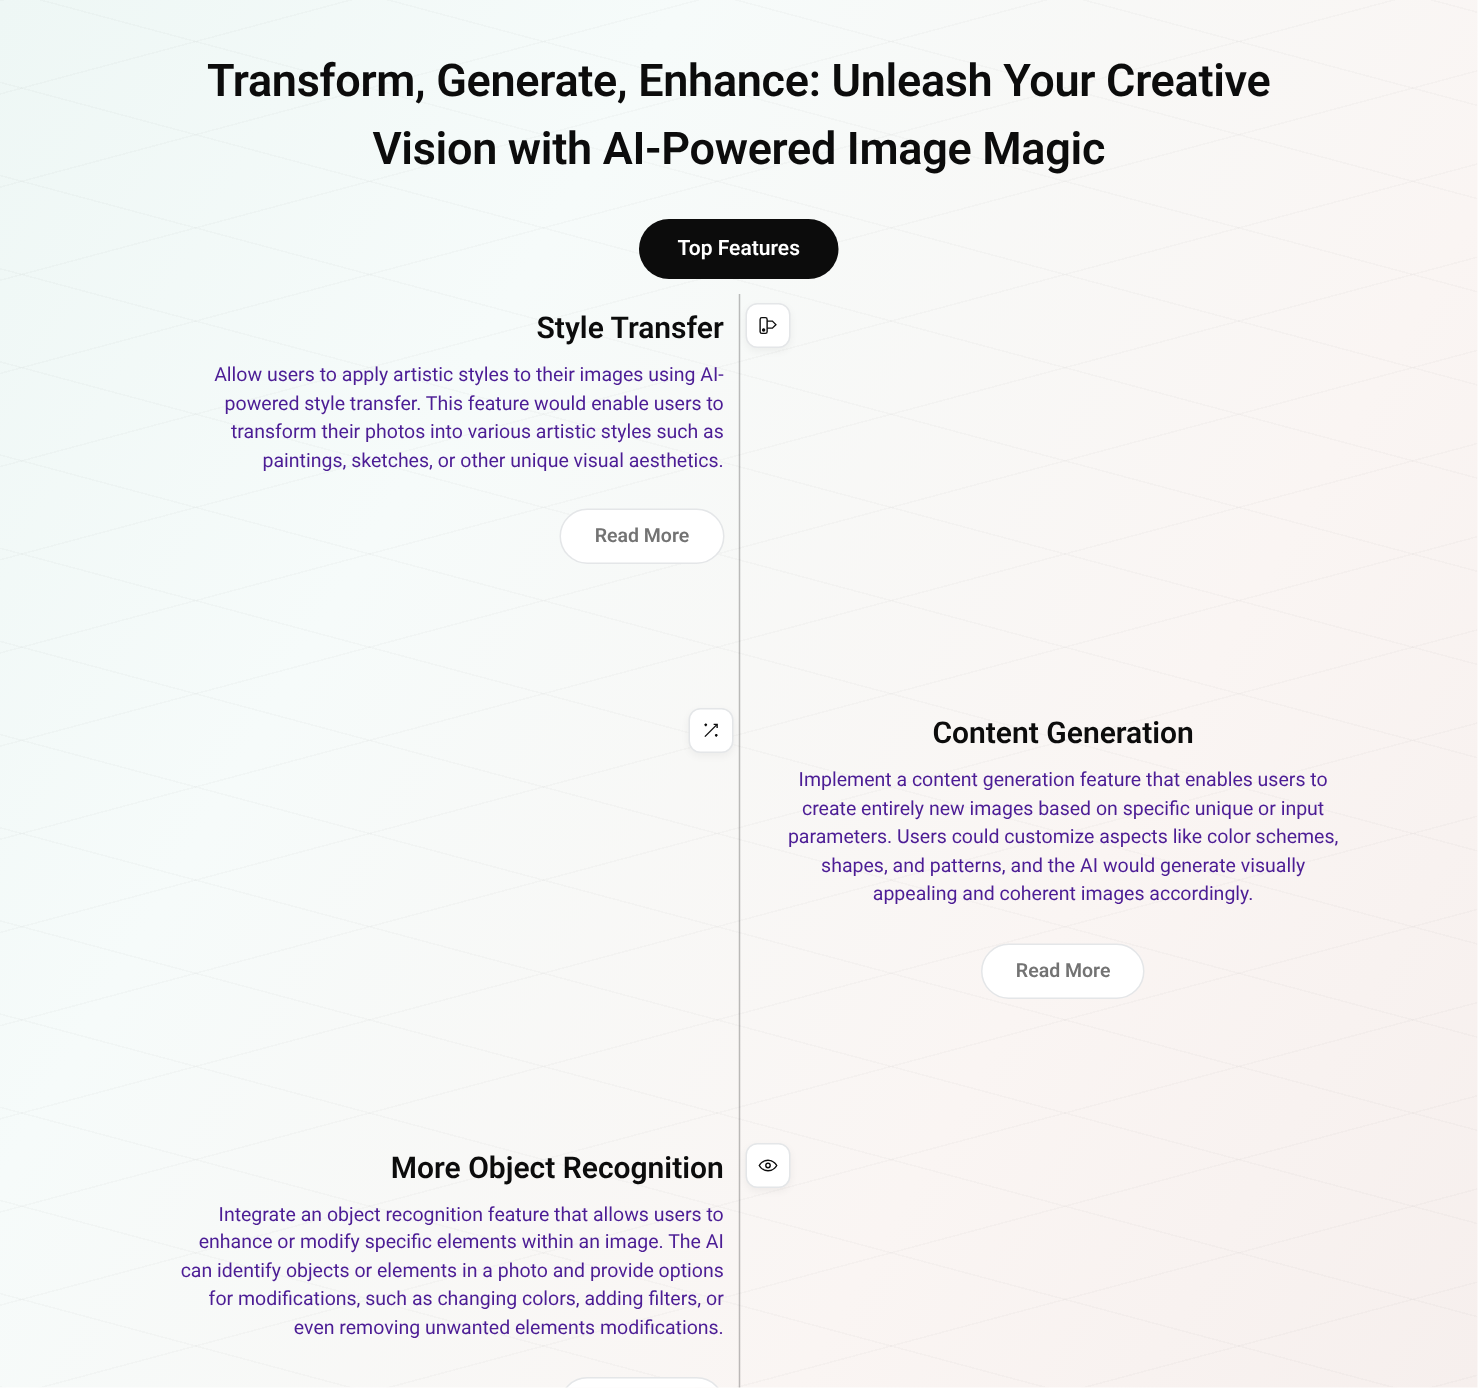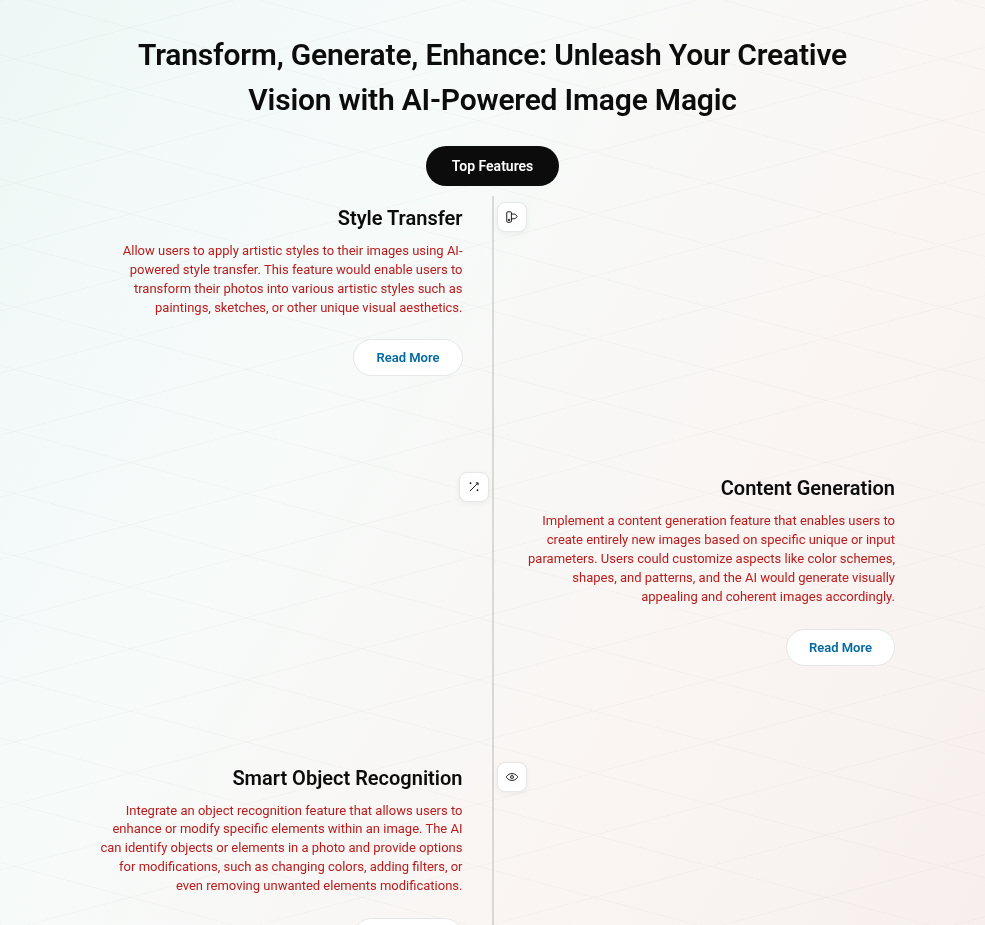--- a/index.html
+++ b/index.html
@@ -69,50 +69,51 @@
   }
   .feature {
     position: relative;
     width: 100%;
     display: flex;
     align-items: flex-start;
   }
   .feature .content {
     width: 50%;
     padding: 10px 30px 40px 90px;
+    margin-left: 20px;
   }
   .feature.left .content {
     padding: 10px 30px 40px 90px;
     text-align: right;
   }
   .feature.right { justify-content: flex-end; }
   .feature.right .content {
     padding: 10px 90px 40px 30px;
-    text-align: right;
+    text-align: center;
   }
   .feature-title {
     font-size: 20px;
     font-weight: 600;
     margin-bottom: 12px;
   }
   .feature-desc {
     font-size: 13px;
     line-height: 1.45;
-    color: #b91c1c;
+    color: #4c1d95;
     margin-bottom: 22px;
   }
   .read-more {
     display: inline-block;
     background: #fff;
     border: 1px solid #e4e6e8;
     border-radius: 999px;
     padding: 10px 22px;
     font-size: 13px;
     font-weight: 600;
-    color: #0369a1;
+    color: #737373;
     cursor: pointer;
   }
   .icon-box {
     position: absolute;
     left: 50%;
     top: 6px;
     width: 30px;
     height: 30px;
     background: #fff;
     border: 1px solid #e4e6e8;
@@ -166,21 +167,21 @@
           <path d="M6 4v3M4.5 5.5h3"></path>
           <path d="M18 16v3M16.5 17.5h3"></path>
         </svg>
     </div>
   </div>
 
   <div class="spacer-gap"></div>
 
   <div class="feature left">
     <div class="content">
-      <div class="feature-title">Smart Object Recognition</div>
+      <div class="feature-title">More Object Recognition</div>
       <div class="feature-desc">Integrate an object recognition feature that allows users to enhance or modify specific elements within an image. The AI can identify objects or elements in a photo and provide options for modifications, such as changing colors, adding filters, or even removing unwanted elements modifications.</div>
       <a class="read-more">Read More</a>
     </div>
     <div class="icon-box">
       <svg viewBox="0 0 24 24">
           <path d="M2 12s3.5-6 10-6 10 6 10 6-3.5 6-10 6S2 12 2 12z"></path>
           <circle cx="12" cy="12" r="2.5"></circle>
         </svg>
     </div>
   </div>

